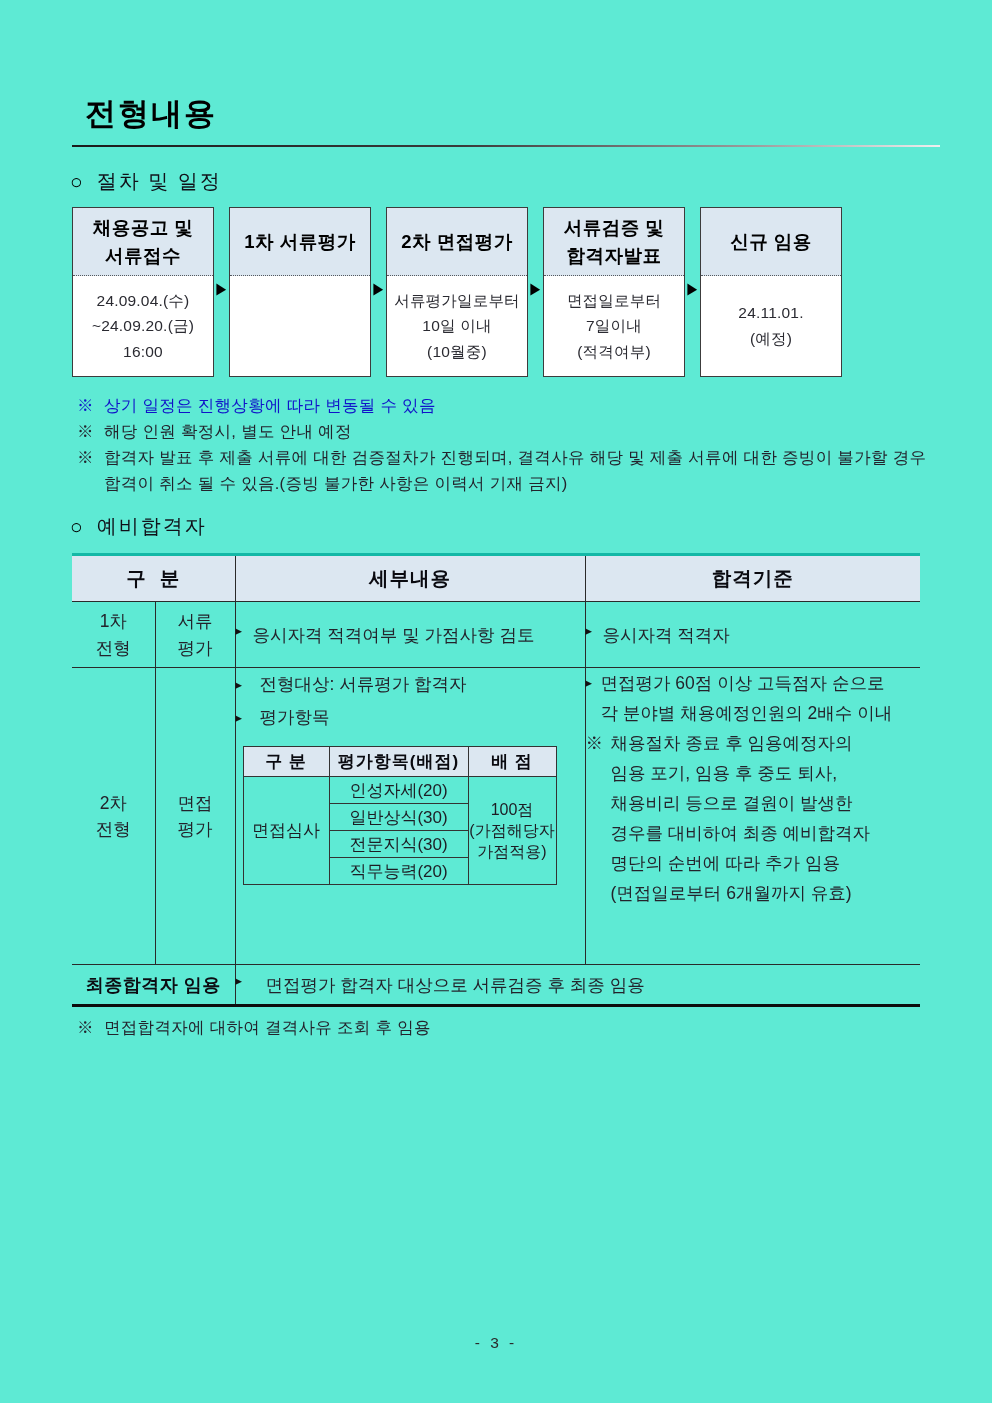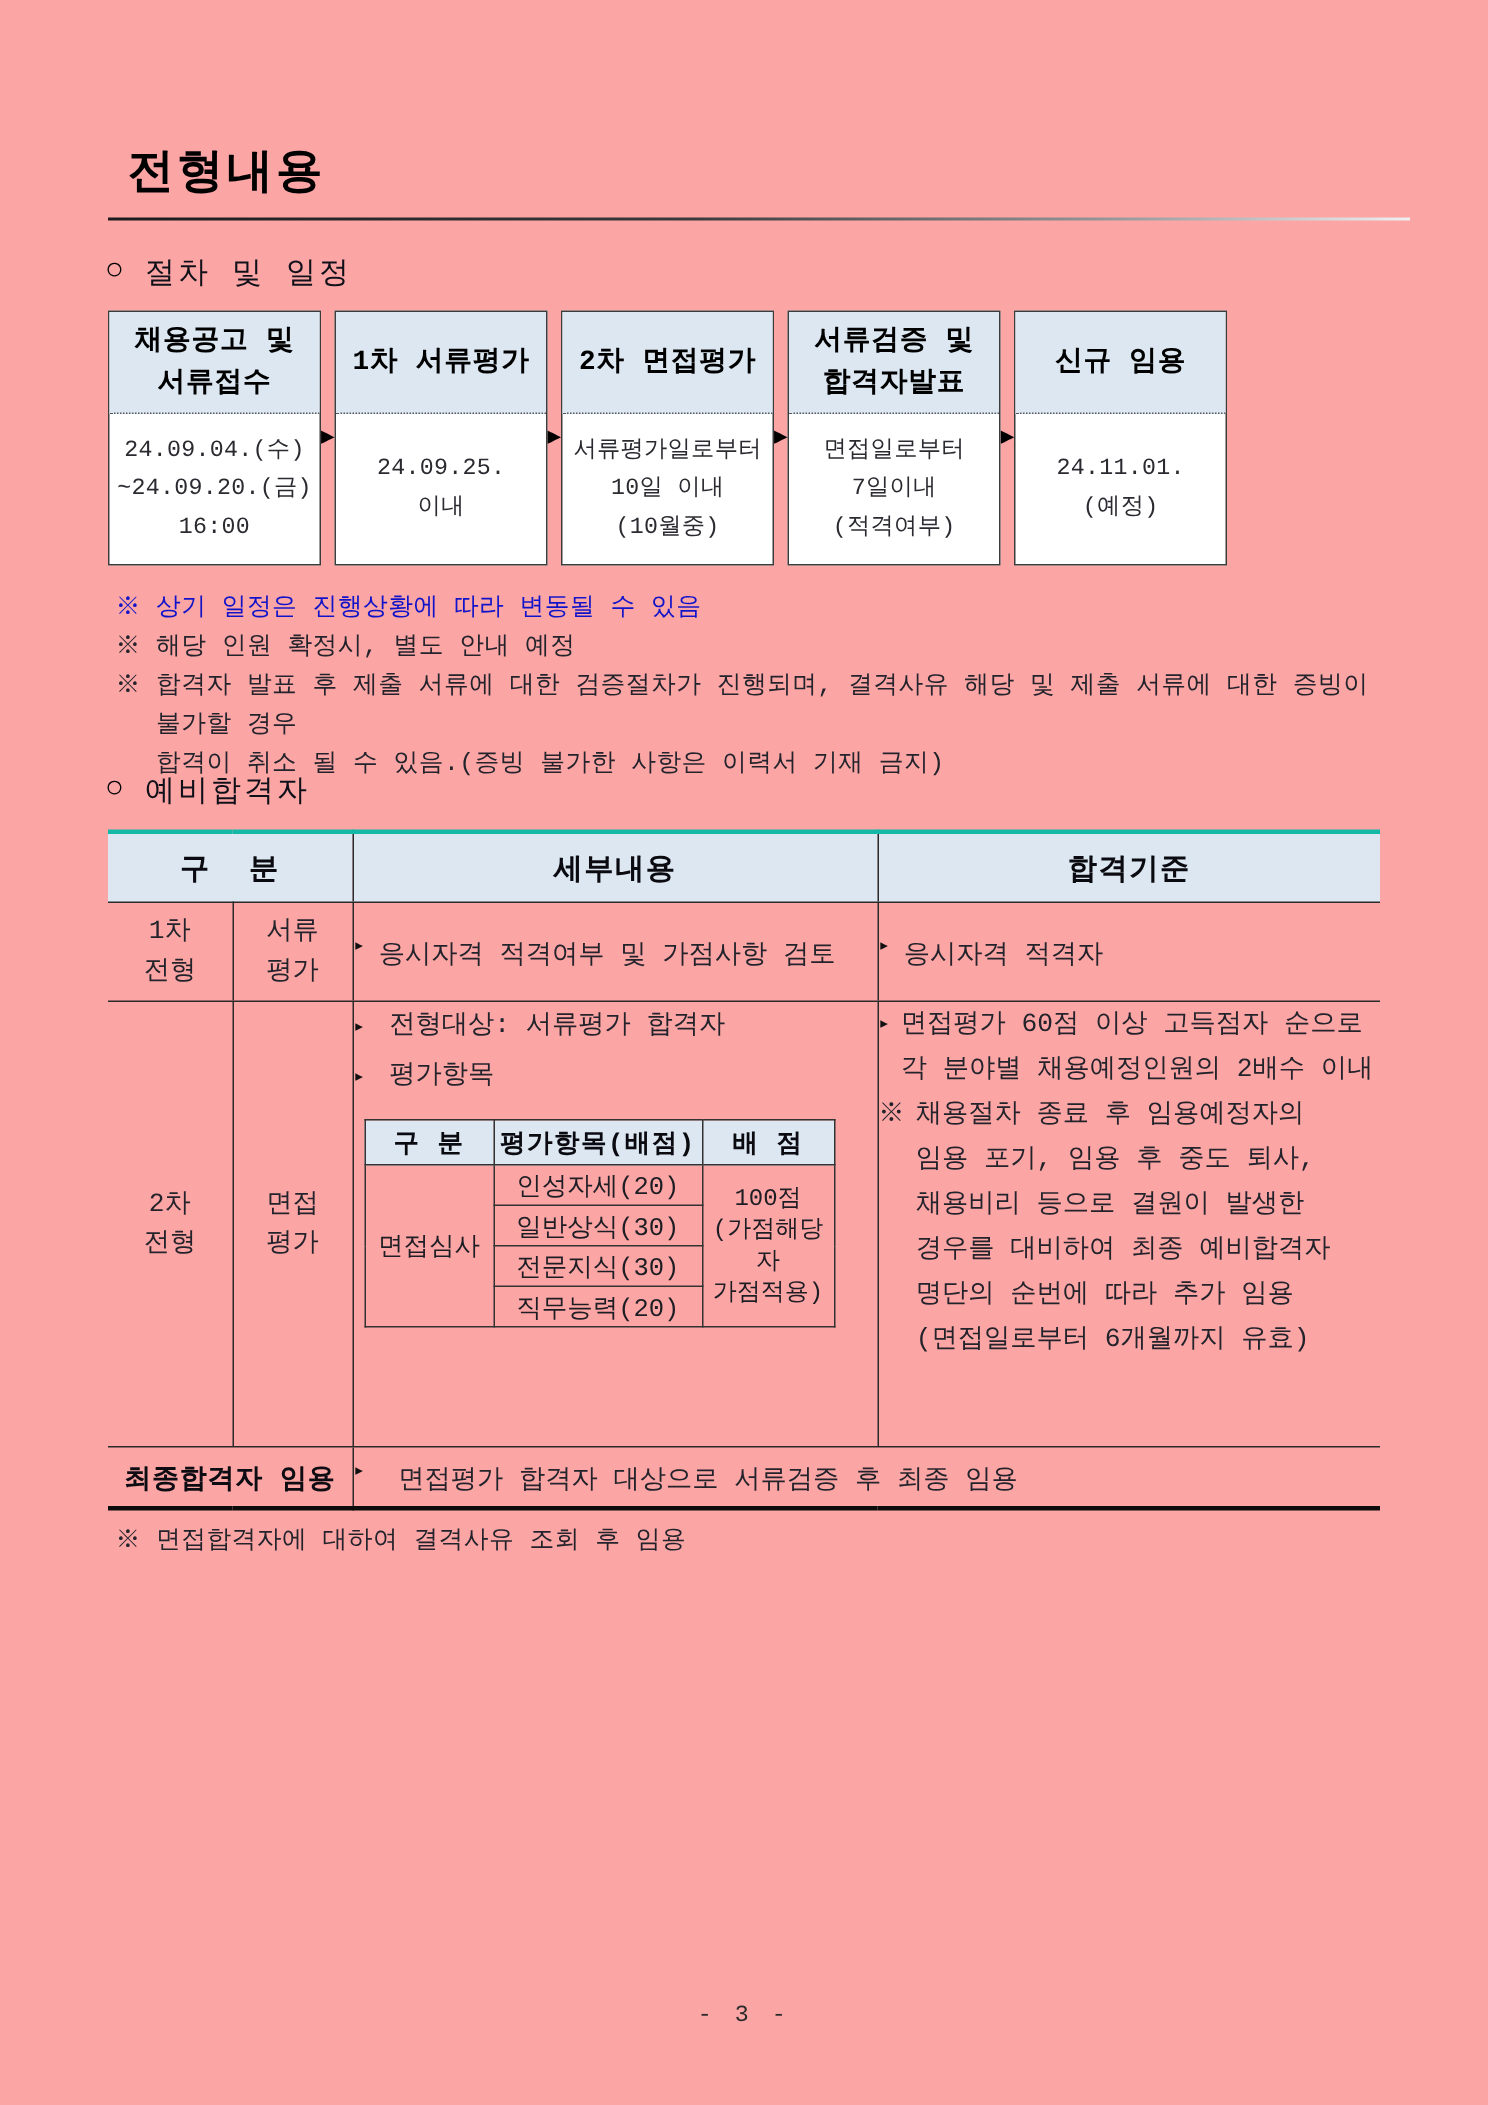--- a/index.html
+++ b/index.html
@@ -1,21 +1,21 @@
 <!DOCTYPE html>
 <html lang="ko"><head>
 <meta charset="utf-8">
 <style>
   html,body{margin:0;padding:0;background:#e8e8e8;}
   .page{
     position:relative;
     width:992px;height:1403px;
     margin:0 auto;
-    background:#fca5a5;
-    font-family:Liberation Mono, monospace;
+    background:#5eead4;
+    font-family:Liberation Sans, sans-serif;
     color:#1e1e24;
     overflow:hidden;
   }
   .t{white-space:pre-wrap;}
 
   
   .doc-title{
     position:absolute;left:85px;top:93px;
     font-size:31px;font-weight:bold;color:#000;
     letter-spacing:2px;
@@ -141,22 +141,20 @@
       <div class="flow-box-header t">채용공고 및
 서류접수</div>
       <div class="flow-box-body t">24.09.04.(수)
 ~24.09.20.(금)
 16:00</div>
     </div>
     <span class="flow-arrow">▶</span>
 
     <div class="flow-box">
       <div class="flow-box-header t">1차 서류평가</div>
-      <div class="flow-box-body t">24.09.25.
-이내</div>
     </div>
     <span class="flow-arrow">▶</span>
 
     <div class="flow-box">
       <div class="flow-box-header t">2차 면접평가</div>
       <div class="flow-box-body t">서류평가일로부터
 10일 이내
 (10월중)</div>
     </div>
     <span class="flow-arrow">▶</span>

